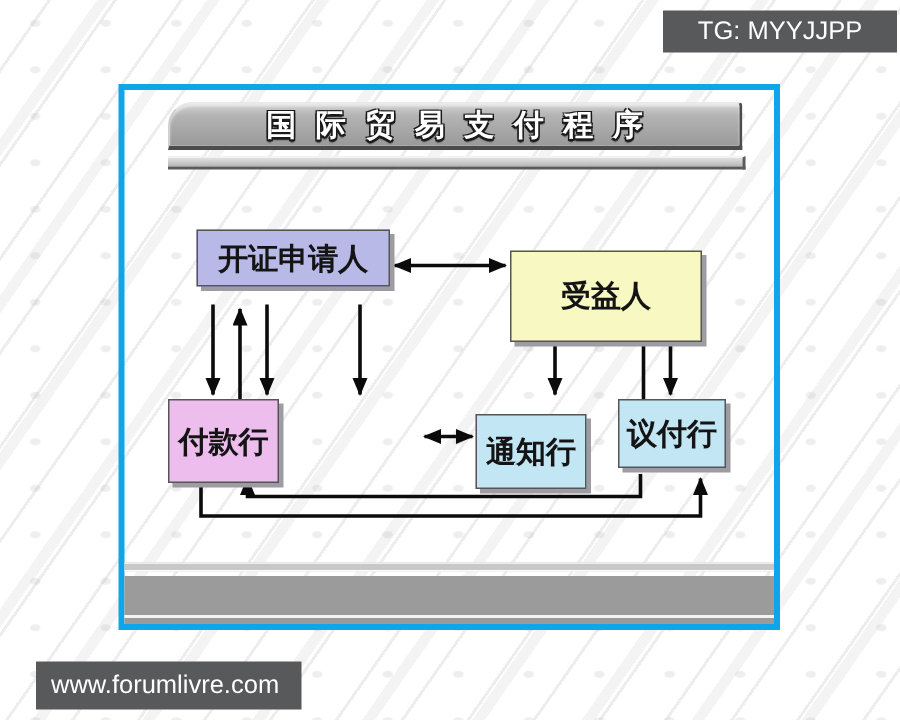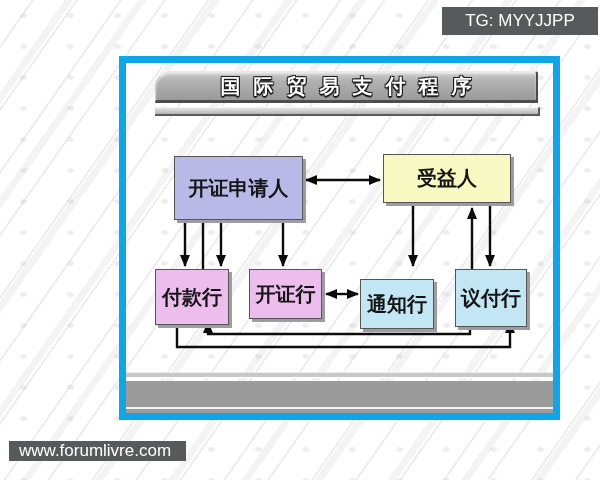--- a/index.html
+++ b/index.html
@@ -16,25 +16,25 @@
       repeating-linear-gradient(125deg, transparent 0 53px, rgba(160,160,168,0.12) 53px 60px),
       radial-gradient(rgba(150,150,158,0.16) 3px, transparent 4px);
     background-size:auto,auto,47px 31px;
   }
   
   .badge{
     position:absolute;z-index:3;color:#fff;font-size:17px;
     display:flex;align-items:center;
   }
   .badge-tg{right:2px;top:7px;width:156px;height:28px;justify-content:center;}
-  .badge-site{left:9px;top:441px;width:177px;height:20px;padding-left:10px;box-sizing:border-box;}
+  .badge-site{left:24px;top:441px;width:177px;height:32px;padding-left:10px;box-sizing:border-box;}
   
   .slide{
     position:absolute;left:79px;top:56px;width:441px;height:364px;
-    border:7px solid #0ea5e9;box-sizing:border-box;z-index:1;background:transparent;margin-left:40px;
+    border:4px solid #0ea5e9;box-sizing:border-box;z-index:1;background:transparent;
   }
   
   .banner{
     position:absolute;left:29px;top:8px;width:383px;height:32px;
     background:linear-gradient(180deg,#d2d2d2 0%,#b3b3b3 30%,#9a9a9a 100%);
     border-radius:16px 3px 0 0;
     border-top:1px solid #e9e9e9;border-left:1px solid #cfcfcf;
     border-right:2px solid #4c4c4c;border-bottom:3px solid #4c4c4c;
     box-shadow:inset 0 2px 2px rgba(255,255,255,0.55);
     display:flex;align-items:center;justify-content:center;box-sizing:border-box;
@@ -49,26 +49,26 @@
     background:linear-gradient(180deg,#e4e4e4,#b5b5b5);
     border-bottom:2px solid #5a5a5a;border-right:2px solid #5a5a5a;border-top:1px solid #f4f4f4;
     box-sizing:content-box;
   }
   
   .node{
     position:absolute;display:flex;align-items:center;justify-content:center;
     border:1px solid #555;box-shadow:3px 3px 0 #9c9ca2;
     font-size:20px;font-weight:bold;color:#141414;box-sizing:border-box;white-space:nowrap;
   }
-  .node-applicant{left:48px;top:93px;width:129px;height:64px;}
-  .node-beneficiary{left:257px;top:91px;width:128px;height:49px;}
+  .node-applicant{left:48px;top:93px;width:129px;height:38px;}
+  .node-beneficiary{left:257px;top:107px;width:128px;height:61px;}
   .node-paying{left:29px;top:206px;width:74px;height:56px;}
   .node-issuing{left:123px;top:206px;width:73px;height:50px;}
   .node-advising{left:234px;top:216px;width:74px;height:50px;}
-  .node-negotiating{left:329px;top:206px;width:72px;height:58px;}
+  .node-negotiating{left:329px;top:206px;width:72px;height:46px;}
   svg.edges{position:absolute;inset:0;width:437px;height:360px;pointer-events:none;}
   
   .footer{position:absolute;left:0;right:0;bottom:0;height:41px;}
   .footer .f1{height:4px;background:#c8c8c8;border-top:1px solid #ededed;border-bottom:1px solid #fdfdfd;}
   .footer .f2{height:3px;background:transparent;}
   .footer .f3{height:26px;background:#9b9b9b;}
   .footer .f4{height:2px;background:#f5f5f5;}
   .footer .f5{height:4px;background:#9b9b9b;}
 </style>
 </head>
@@ -102,21 +102,20 @@
       <line x1="364" y1="142" x2="364" y2="203" marker-end="url(#ah)"></line>
       <line x1="200" y1="231" x2="232" y2="231" marker-start="url(#ah)" marker-end="url(#ah)"></line>
       <path d="M344,256 L344,271 L82,271 L82,259" marker-end="url(#ah)"></path>
       <path d="M51,256 L51,284 L384,284 L384,259" marker-end="url(#ah)"></path>
     </g>
   </svg>
 
   <div class="node node-applicant" style="background: rgb(185, 185, 232);">开证申请人</div>
   <div class="node node-beneficiary" style="background: rgb(248, 248, 194);">受益人</div>
   <div class="node node-paying" style="background: rgb(237, 189, 237);">付款行</div>
-  <div class="node node-issuing" style="background: rgb(237, 189, 237);">开证行</div>
   <div class="node node-advising" style="background: rgb(195, 230, 244);">通知行</div>
   <div class="node node-negotiating" style="background: rgb(195, 230, 244);">议付行</div>
 
   <div class="footer">
     <div class="f1"></div>
       <div class="f2"></div>
       <div class="f3"></div>
       <div class="f4"></div>
       <div class="f5"></div>
   </div>

